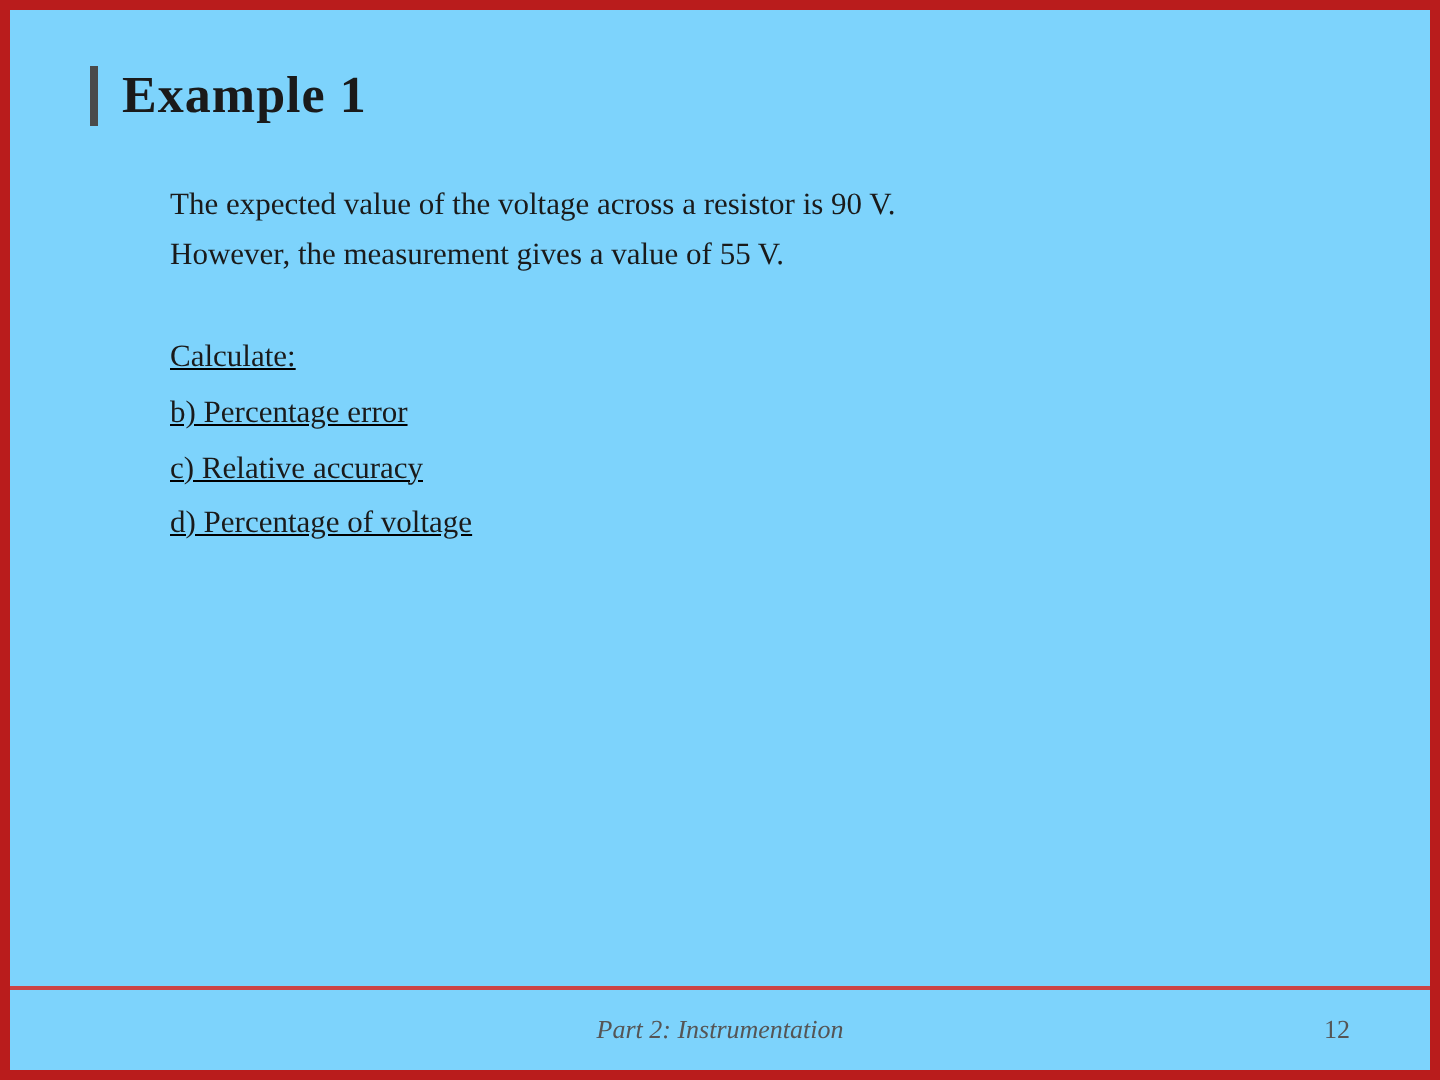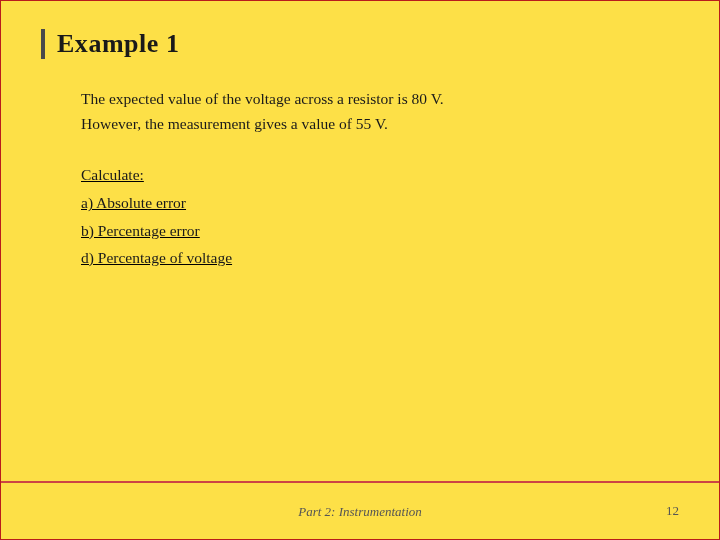--- a/index.html
+++ b/index.html
@@ -12,25 +12,25 @@
       width: 720px;
       height: 540px;
       background: #ffffff;
       font-family: Georgia, 'Times New Roman', serif;
       overflow: hidden;
     }
 
     .slide-container {
       width: 720px;
       height: 540px;
-      background: #fde047;
+      background: #7dd3fc;
       display: flex;
       flex-direction: column;
       position: relative;
-      border: 1px solid #b91c1c;
+      border: 5px solid #b91c1c;
     }
 
     .content-area {
       flex: 1;
       padding: 28px 40px 60px 40px;
     }
 
     .title-bar {
       border-left: 4px solid #4a4a4a;
       padding-left: 12px;
@@ -68,21 +68,21 @@
       font-size: 15.5px;
       color: #1a1a1a;
       line-height: 1.75;
     }
 
     .footer {
       position: absolute;
       bottom: 0;
       left: 0;
       right: 0;
-      height: 58px;
+      height: 42px;
       border-top: 2px solid #cc4444;
       display: flex;
       align-items: center;
       justify-content: space-between;
       padding: 0 40px;
     }
 
     .footer-center {
       position: absolute;
       left: 50%;
@@ -106,28 +106,28 @@
 
 <div class="slide-container">
 
   <div class="content-area">
 
     <div class="title-bar">
       <span class="slide-title">Example 1</span>
     </div>
 
     <div class="problem-text">
-      <div>The expected value of the voltage across a resistor is 80 V.</div>
+      <div>The expected value of the voltage across a resistor is 90 V.</div>
       <div>However, the measurement gives a value of 55 V.</div>
     </div>
 
     <div class="calculate-section">
       <div class="calculate-label">Calculate:</div>
-      <div class="list-item">a) Absolute error</div>
       <div class="list-item">b) Percentage error</div>
+      <div class="list-item">c) Relative accuracy</div>
       <div class="list-item">d) Percentage of voltage</div>
     </div>
 
   </div>
 
   <div class="footer">
     <div></div>
     <div class="footer-center">
       <span class="footer-text">Part 2: Instrumentation</span>
     </div>

